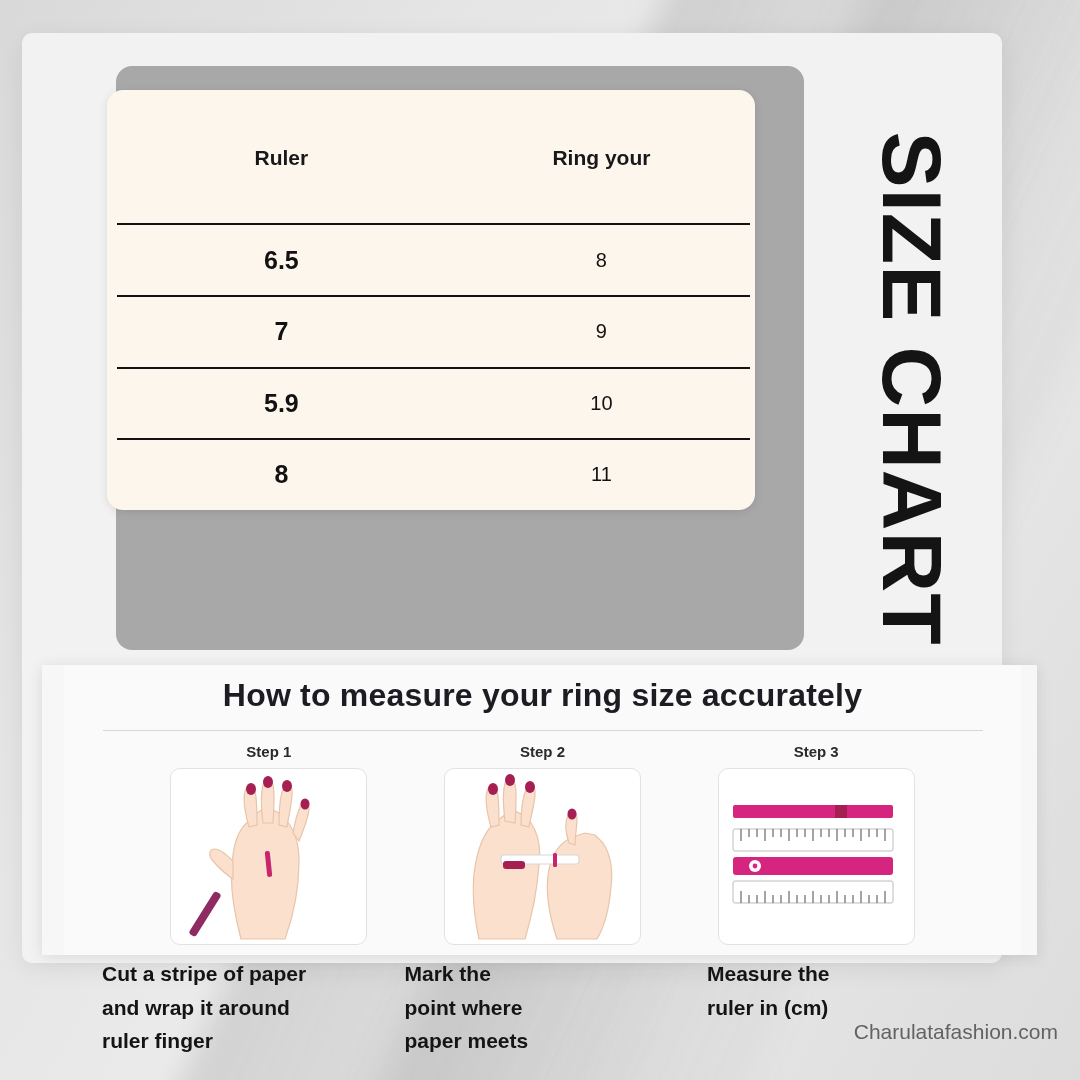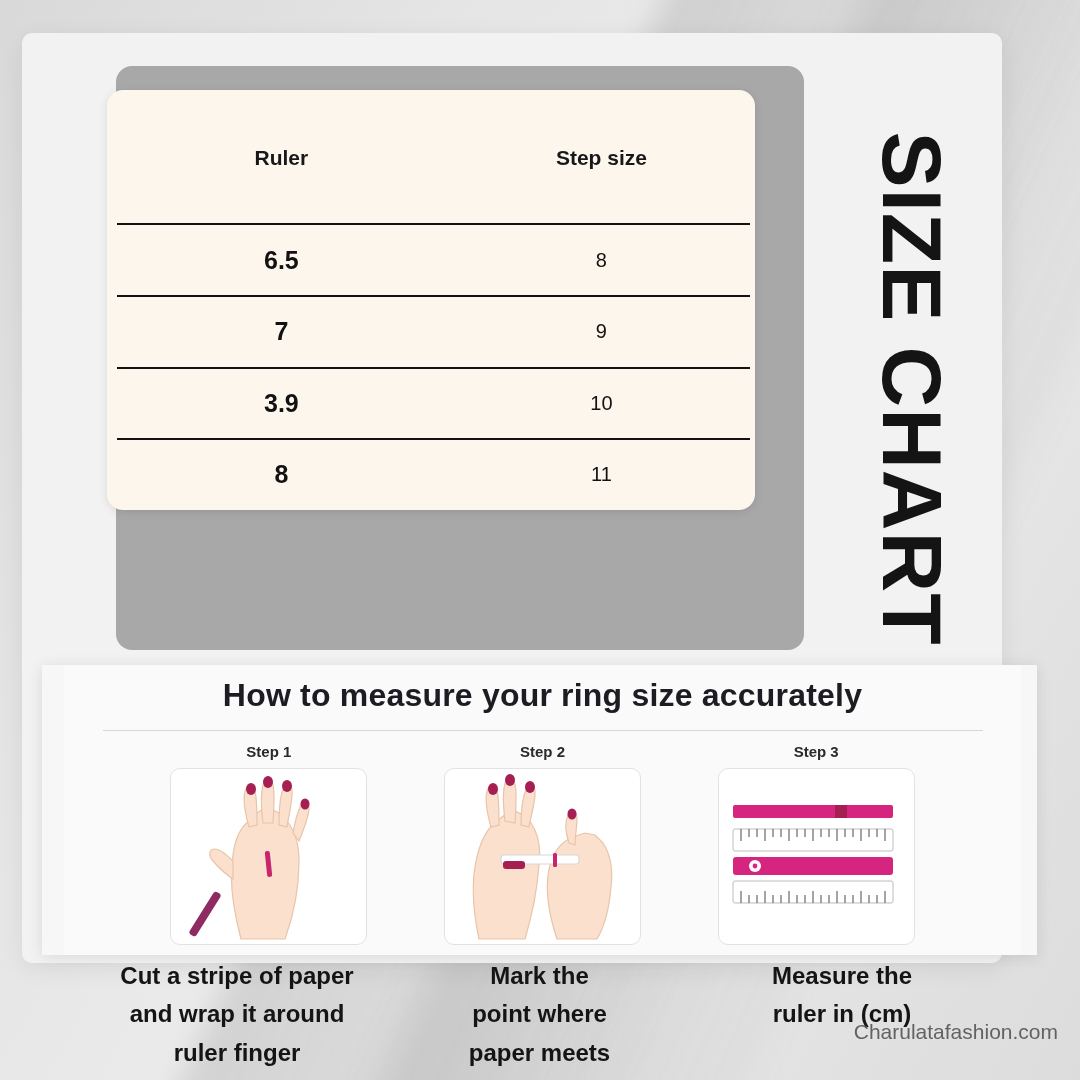--- a/index.html
+++ b/index.html
@@ -216,22 +216,22 @@
     top: 945px;
     width: 995px;
     height: 125px;
     display: flex;
     justify-content: space-between;
     padding: 0 60px;
     box-sizing: border-box;
   }
   .caption {
     width: 270px;
-    text-align: center;
-    font-size: 24px;
+    text-align: left;
+    font-size: 21px;
     font-weight: bold;
     line-height: 1.6;
     color: #141414;
     padding-top: 12px;
   }
 
   
   #watermark {
     position: absolute;
     right: 22px;
@@ -251,38 +251,38 @@
 
 <div id="chart-shadow"></div>
 
 <div id="chart-card">
   <div class="table-wrap">
 
     <div class="thead">
       <div class="th th-col1">
         <div>Ruler</div>
       </div>
-      <div class="th th-col2">Step size</div>
+      <div class="th th-col2">Ring your</div>
       <div class="rule" style="bottom:0;"></div>
     </div>
 
     <div class="trow">
       <div class="cell1">6.5</div>
       <div class="cell2">8</div>
       <div class="rule"></div>
     </div>
 
     <div class="trow">
       <div class="cell1">7</div>
       <div class="cell2">9</div>
       <div class="rule"></div>
     </div>
 
     <div class="trow">
-      <div class="cell1">3.9</div>
+      <div class="cell1">5.9</div>
       <div class="cell2">10</div>
       <div class="rule"></div>
     </div>
 
     <div class="trow">
       <div class="cell1">8</div>
       <div class="cell2">11</div>
     </div>
 
   </div>

